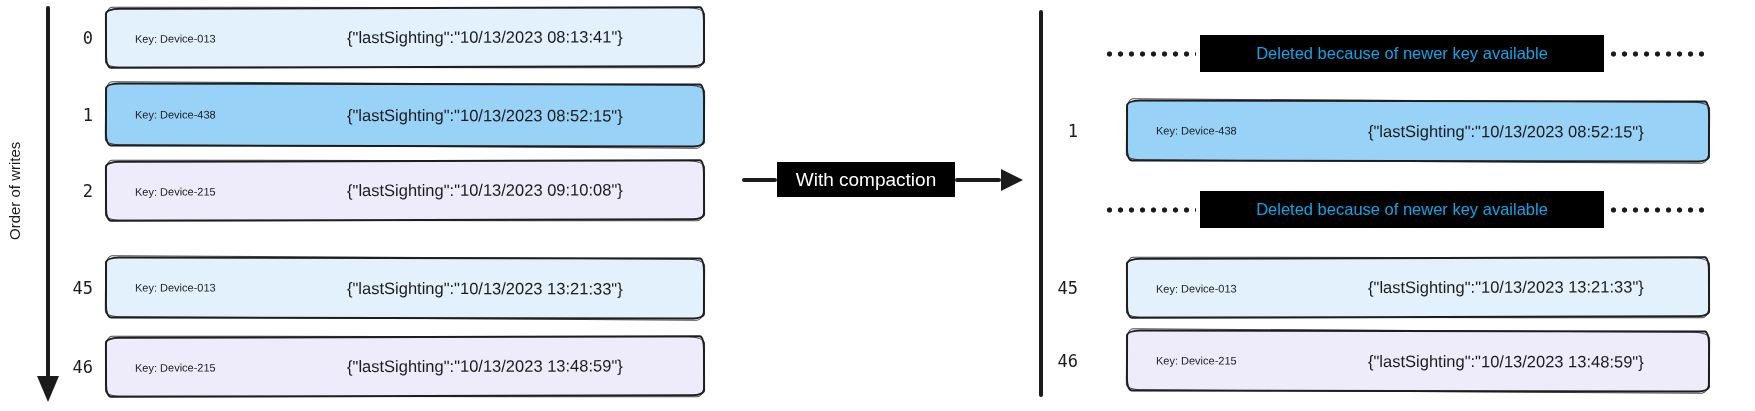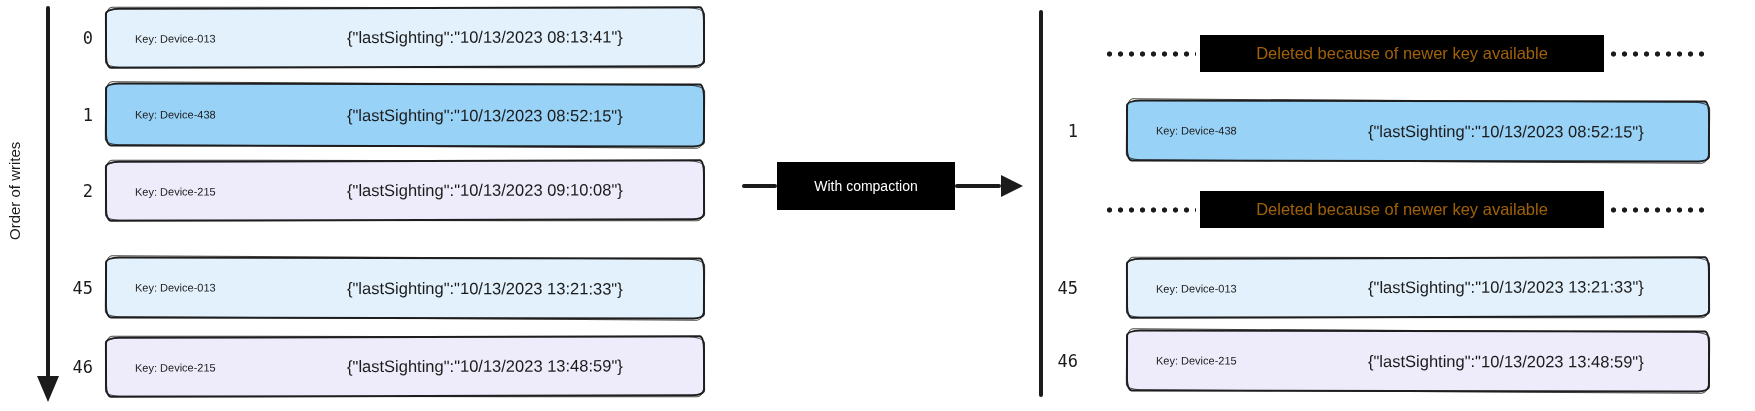--- a/index.html
+++ b/index.html
@@ -51,30 +51,30 @@
   .deleted-row{position:absolute;display:flex;align-items:center;}
   .dots{
     height:6px;align-self:center;
     background-image:radial-gradient(circle, #1b1b1b 2.3px, transparent 2.9px);
     background-size:11px 6px;background-repeat:repeat-x;background-position:left center;
   }
   .dots.leftseg{width:92px;}
   .dots.rightseg{flex:1;}
   .deleted-box{
     width:404px;height:37px;margin:0 4px;box-sizing:border-box;
-    background:#000000;color:#a16207;
+    background:#000000;color:#0ea5e9;
     display:flex;align-items:center;justify-content:center;
     font-size:16.5px;white-space:nowrap;
   }
   
   .connector{position:absolute;left:742px;top:162px;display:flex;align-items:center;}
   .conn-line-l{width:35px;height:4px;background:#1b1b1b;border-radius:2px;}
   .conn-box{
-    width:178px;height:48px;background:#000000;color:#ffffff;
-    display:flex;align-items:center;justify-content:center;font-size:14px;white-space:nowrap;
+    width:178px;height:35px;background:#000000;color:#ffffff;
+    display:flex;align-items:center;justify-content:center;font-size:19px;white-space:nowrap;
   }
   .conn-line-r{width:46px;height:4px;background:#1b1b1b;border-radius:2px;}
   .conn-arrow-head{width:0;height:0;border-top:11px solid transparent;border-bottom:11px solid transparent;border-left:22px solid #1b1b1b;}
 </style>
 </head>
 <body>
 
 <div class="canvas">
 
   <div class="order-label">Order of writes</div>

